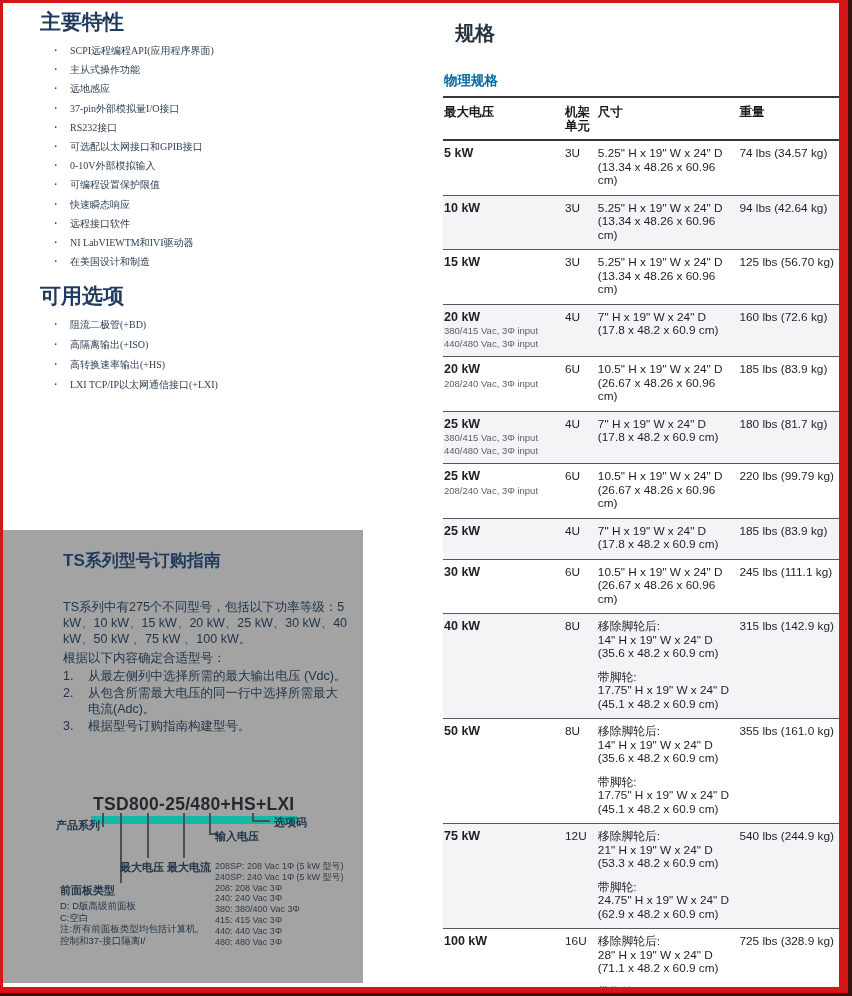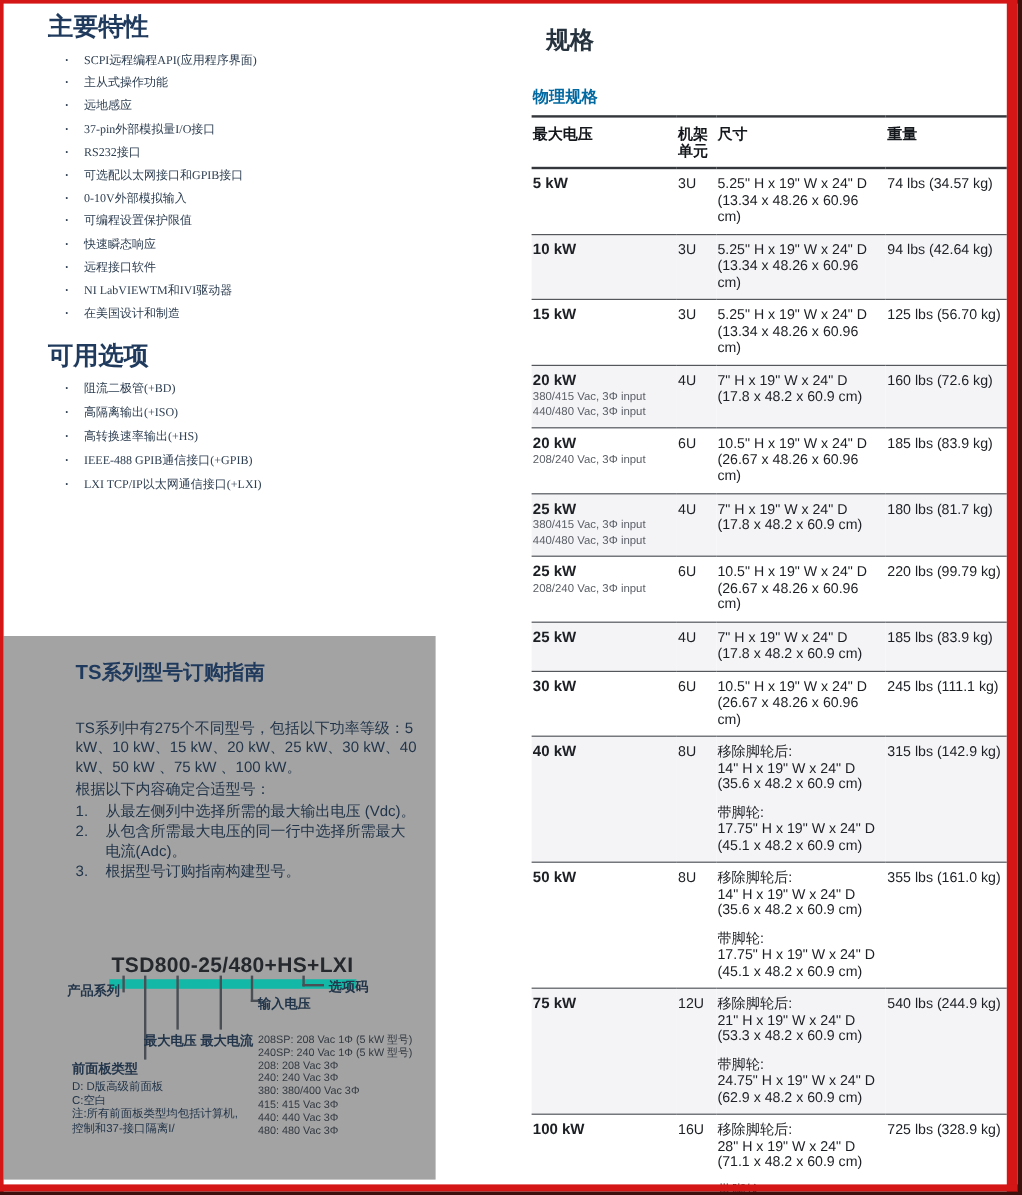--- a/index.html
+++ b/index.html
@@ -118,21 +118,20 @@
           <li>NI LabVIEWTM和IVI驱动器</li>
           <li>在美国设计和制造</li>
         </ul>
     </div>
     <div class="options-block">
       <h1 class="h-navy">可用选项</h1>
       <ul class="blist" id="options-list">
           <li>阻流二极管(+BD)</li>
           <li>高隔离输出(+ISO)</li>
           <li>高转换速率输出(+HS)</li>
-          <li>IEEE-488 GPIB通信接口(+GPIB)</li>
           <li>LXI TCP/IP以太网通信接口(+LXI)</li>
         </ul>
     </div>
   </div>
 
   <div class="order-box">
     <h2 class="order-title">TS系列型号订购指南</h2>
     <div class="order-text">
       <p>TS系列中有275个不同型号，包括以下功率等级：5 kW、10 kW、15 kW、20 kW、25 kW、30 kW、40 kW、50 kW 、75 kW 、100 kW。</p>
       <p class="steps-intro">根据以下内容确定合适型号：</p>

